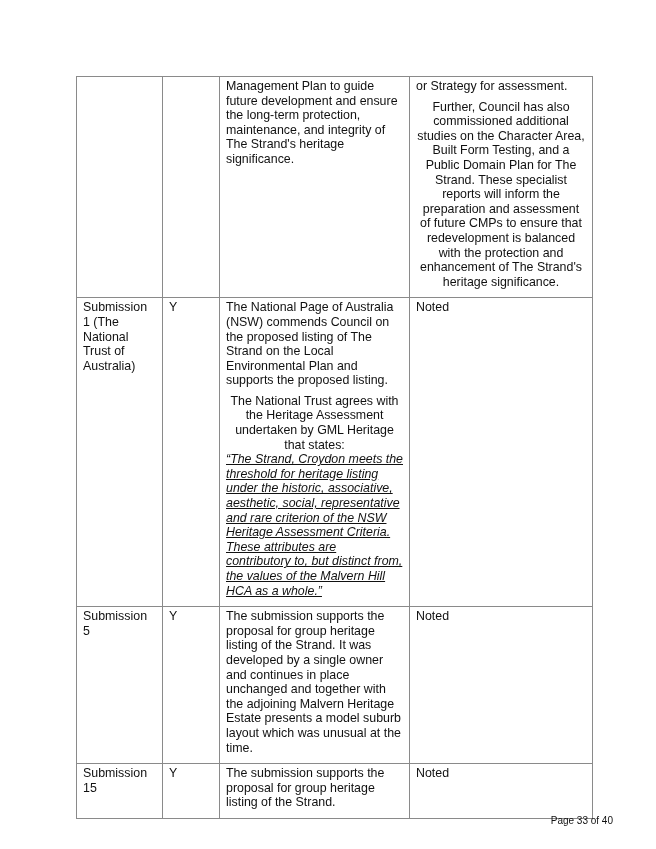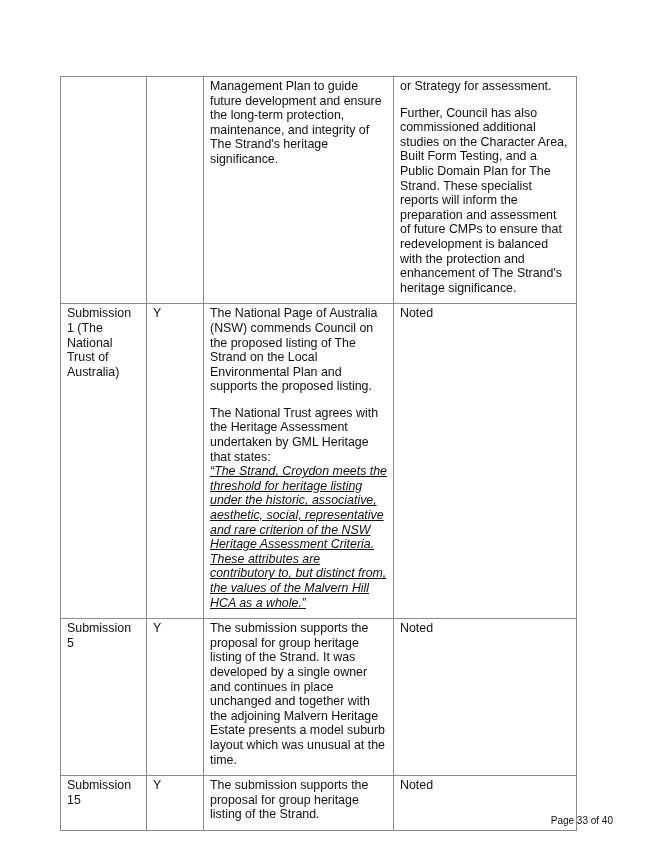--- a/index.html
+++ b/index.html
@@ -1,25 +1,25 @@
 <!DOCTYPE html>
 <html><head>
 <meta charset="utf-8">
 <style>
   html, body { margin: 0; padding: 0; background: #ffffff; }
   body { width: 656px; height: 849px; position: relative; overflow: hidden;
          font-family: "Liberation Sans", sans-serif; color: #111; }
   .page { position: absolute; left: 0; top: 0; width: 656px; height: 849px; background: #fff; }
-  table.subs { position: absolute; left: 60px; top: 76px; width: 516px;
+  table.subs { position: absolute; left: 76px; top: 76px; width: 516px;
                border-collapse: collapse; table-layout: fixed; }
   table.subs td { border: 1.5px solid #8a8a8a; vertical-align: top;
                   font-size: 12.4px; line-height: 14.6px; padding: 2px 6px 8px 6px; }
   col.c1 { width: 86px; } col.c2 { width: 57px; } col.c3 { width: 190px; } col.c4 { width: 183px; }
   p { margin: 0; }
-  p + p { margin-top: 12px; }
+  p + p { margin-top: 6px; text-align: center; }
   .quote { font-style: italic; text-decoration: underline; }
   .footer { position: absolute; right: 43px; top: 815px; font-size: 10px; color: #111; }
 </style>
 </head>
 <body>
 
 <div class="page">
   <table class="subs">
     <colgroup>
         <col class="c1">

